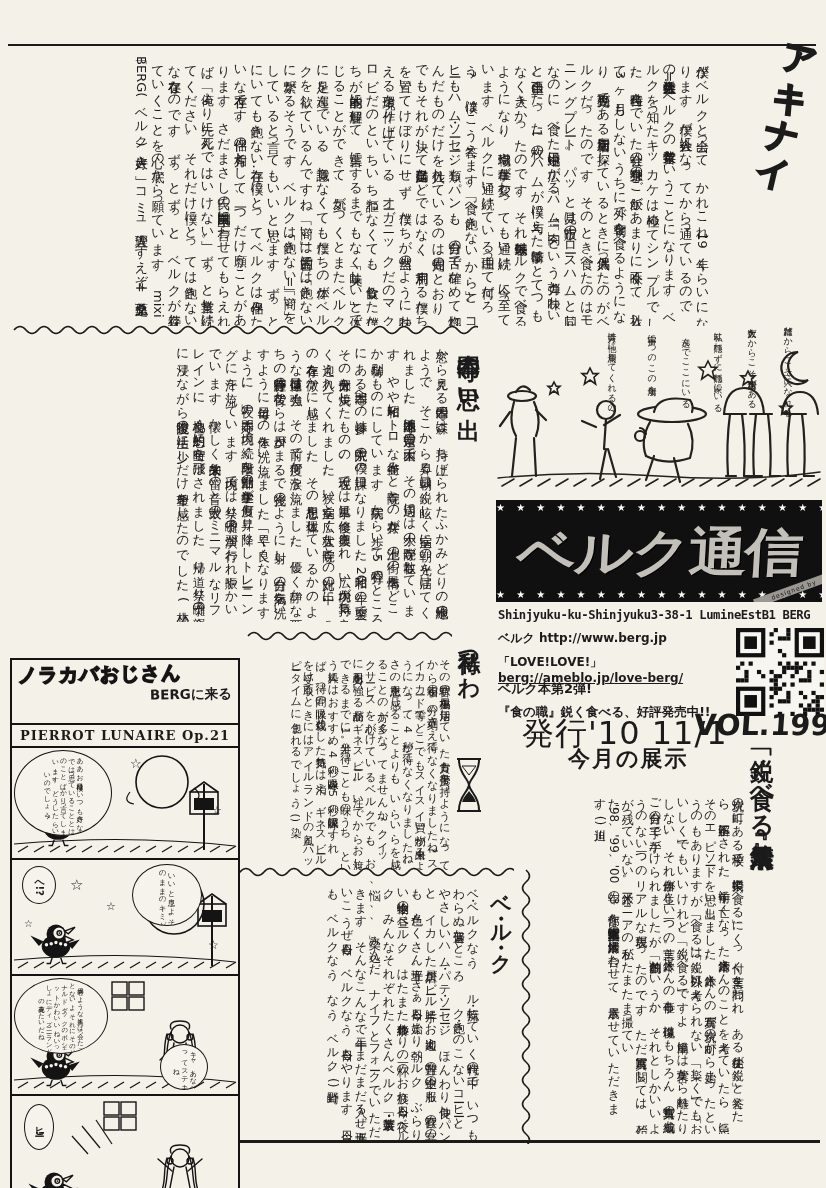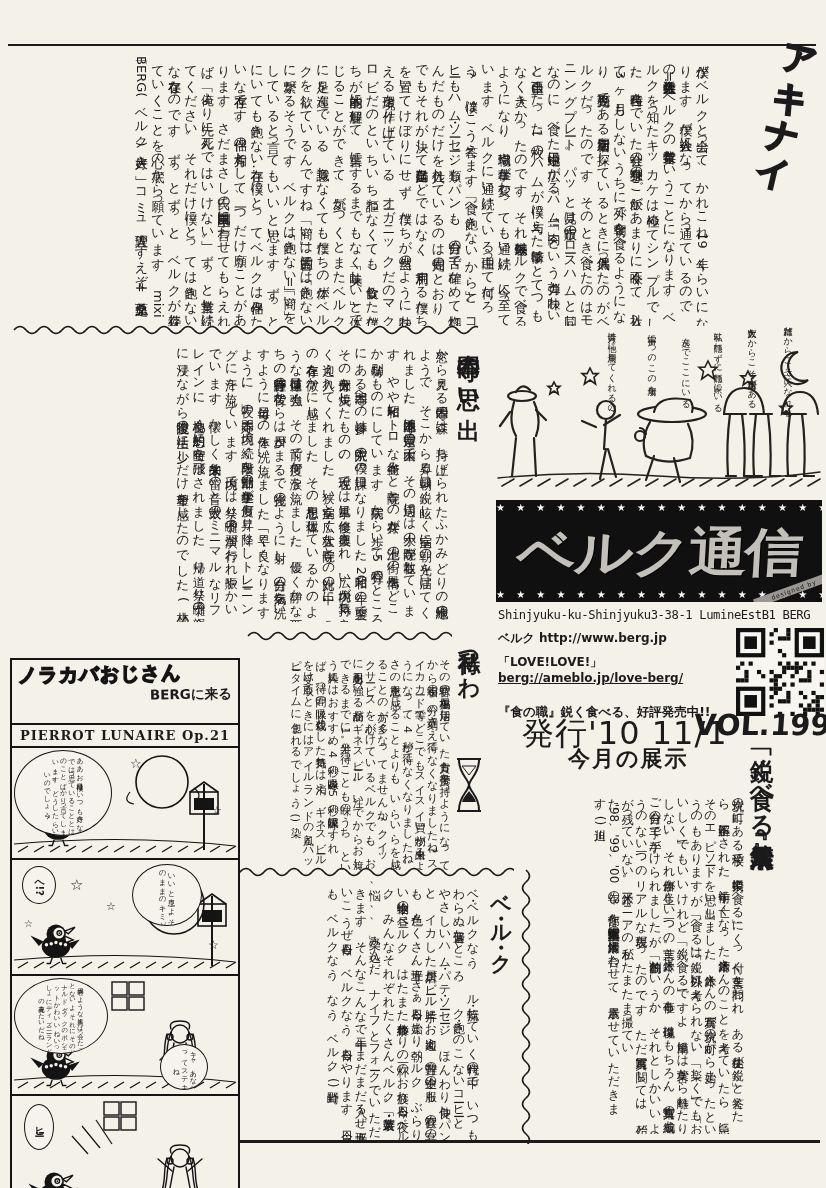--- a/index.html
+++ b/index.html
@@ -41,21 +41,21 @@
   .starrow { position:absolute; left:0; width:100%; text-align:center; color:#fff;
     font-size:10px; letter-spacing:4px; white-space:nowrap; }
   .starrow.t { top:2px; } .starrow.b { bottom:2px; }
   .banner-title { position:absolute; left:0; top:18px; width:100%; text-align:center;
     font-size:52px; font-weight:bold; color:#c3c0ba; letter-spacing:-2px;
     transform:scaleX(1.12) skewX(-3deg); text-shadow:1px 1px 0 #000; }
   .ribbon { position:absolute; right:-14px; bottom:8px; background:#9a9792; color:#111;
     font-size:6px; padding:1px 18px; transform:rotate(-20deg); letter-spacing:1px; }
 
   .address { position:absolute; left:498px; top:608px; font-family:"DejaVu Sans Mono",monospace;
-    font-weight:normal; font-size:12.2px; letter-spacing:-0.4px; }
+    font-weight:bold; font-size:12.2px; letter-spacing:-0.4px; }
   .infoline { position:absolute; left:498px; width:240px; font-size:12px; font-weight:bold; }
   .infoline .u { text-decoration:underline; }
   .qr { position:absolute; left:736px; top:628px; width:88px; height:88px; }
 
   .issue-line { position:absolute; left:522px; top:712px; font-size:32px; font-weight:normal;
     letter-spacing:1px; }
   .issue-vol  { position:absolute; left:694px; top:708px; font-size:29px; font-weight:bold;
     letter-spacing:0px; transform:skewX(-4deg); }
 
   
@@ -172,20 +172,21 @@
     <div class="starrow t" id="stars-top">★ ★ ★ ★ ★ ★ ★ ★ ★ ★ ★ ★ ★ ★ ★ ★ ★ ★ ★</div>
     <div class="banner-title">ベルク通信</div>
     <div class="starrow b" id="stars-bottom">★ ★ ★ ★ ★ ★ ★ ★ ★ ★ ★ ★ ★ ★ ★ ★ ★ ★ ★</div>
     <div class="ribbon">designed by</div>
   </div>
 
   <div class="address">Shinjyuku-ku-Shinjyuku3-38-1 LumineEstB1 BERG</div>
 
   <div class="infoline" style="top:630px">ベルク http://www.berg.jp</div>
   <div class="infoline" style="top:654px"><span>「LOVE!LOVE!」</span><span class="u">berg://ameblo.jp/love-berg/</span></div>
+  <div class="infoline" style="top:680px;font-size:13px">ベルク本第2弾!</div>
   <div class="infoline" style="top:704px;font-size:12.5px">『食の職』鋭く食べる、好評発売中!!</div>
 
   <svg class="qr" id="qr-svg" viewBox="0 0 21 21">
       <rect x="0" y="0" width="21" height="21" fill="#f8f6f0"></rect>
       <rect x="0" y="0" width="7" height="7" fill="#111"></rect>
       <rect x="1" y="1" width="5" height="5" fill="#f8f6f0"></rect>
       <rect x="2" y="2" width="3" height="3" fill="#111"></rect>
       <rect x="14" y="0" width="7" height="7" fill="#111"></rect>
       <rect x="15" y="1" width="5" height="5" fill="#f8f6f0"></rect>
       <rect x="16" y="2" width="3" height="3" fill="#111"></rect>

